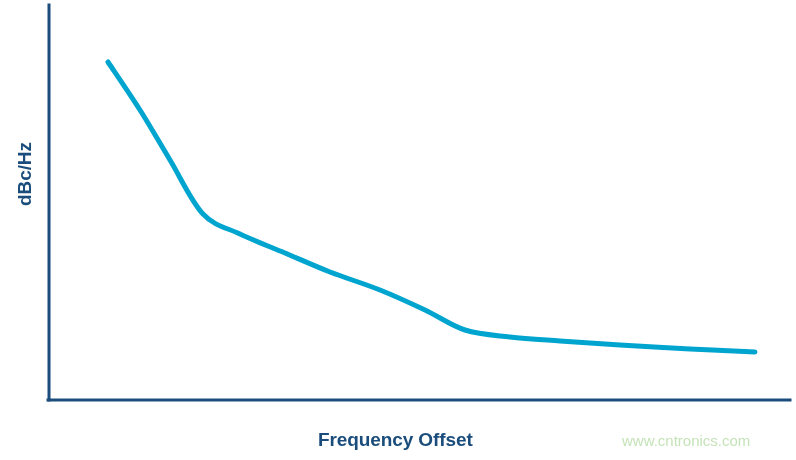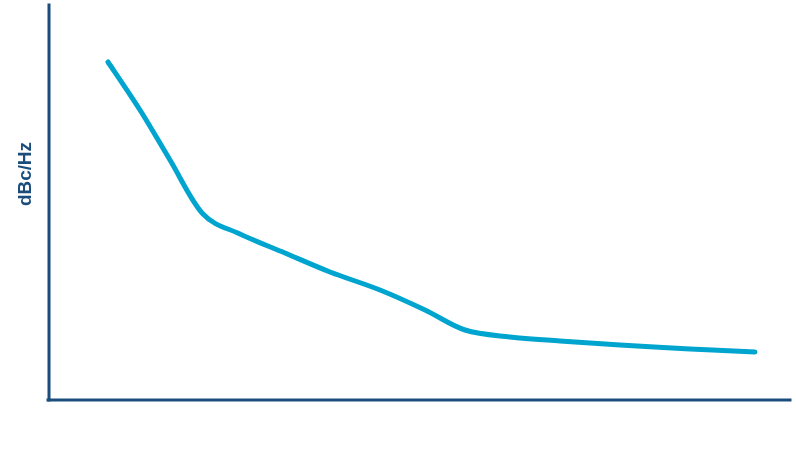--- a/index.html
+++ b/index.html
@@ -70,15 +70,17 @@
       <line id="y-axis-line" x1="49" y1="5" x2="49" y2="400" stroke="#1a4d7c" stroke-width="3" stroke-linecap="square"></line>
       <line id="x-axis-line" x1="48" y1="400" x2="790" y2="400" stroke="#1a4d7c" stroke-width="3" stroke-linecap="square"></line>
     </g>
     <g>
       <path id="series-phase-noise" fill="none" stroke="#00a5cf" stroke-width="5" stroke-linecap="round" stroke-linejoin="round" d="M108,62 C113.33,70.00 129.67,93.67 140.00,110.00 C150.33,126.33 159.50,142.67 170.00,160.00 C180.50,177.33 191.33,201.67 203.00,214.00 C214.67,226.33 226.33,227.50 240.00,234.00 C253.67,240.50 270.00,246.67 285.00,253.00 C300.00,259.33 314.17,265.83 330.00,272.00 C345.83,278.17 364.17,283.67 380.00,290.00 C395.83,296.33 410.83,303.33 425.00,310.00 C439.17,316.67 450.83,325.50 465.00,330.00 C479.17,334.50 494.17,335.17 510.00,337.00 C525.83,338.83 541.67,339.67 560.00,341.00 C578.33,342.33 598.33,343.67 620.00,345.00 C641.67,346.33 667.50,347.83 690.00,349.00 C712.50,350.17 744.17,351.50 755.00,352.00"></path>
     </g>
   </svg>
 
   <div class="axis-label" id="ylabel" style="color: rgb(26, 77, 124);">dBc/Hz</div>
 
+  <div class="axis-label" id="xlabel" style="color: rgb(26, 77, 124);">Frequency Offset</div>
 
+  <div id="watermark" style="color: rgb(197, 227, 184);">www.cntronics.com</div>
 
 </div>
 
 </body></html>

